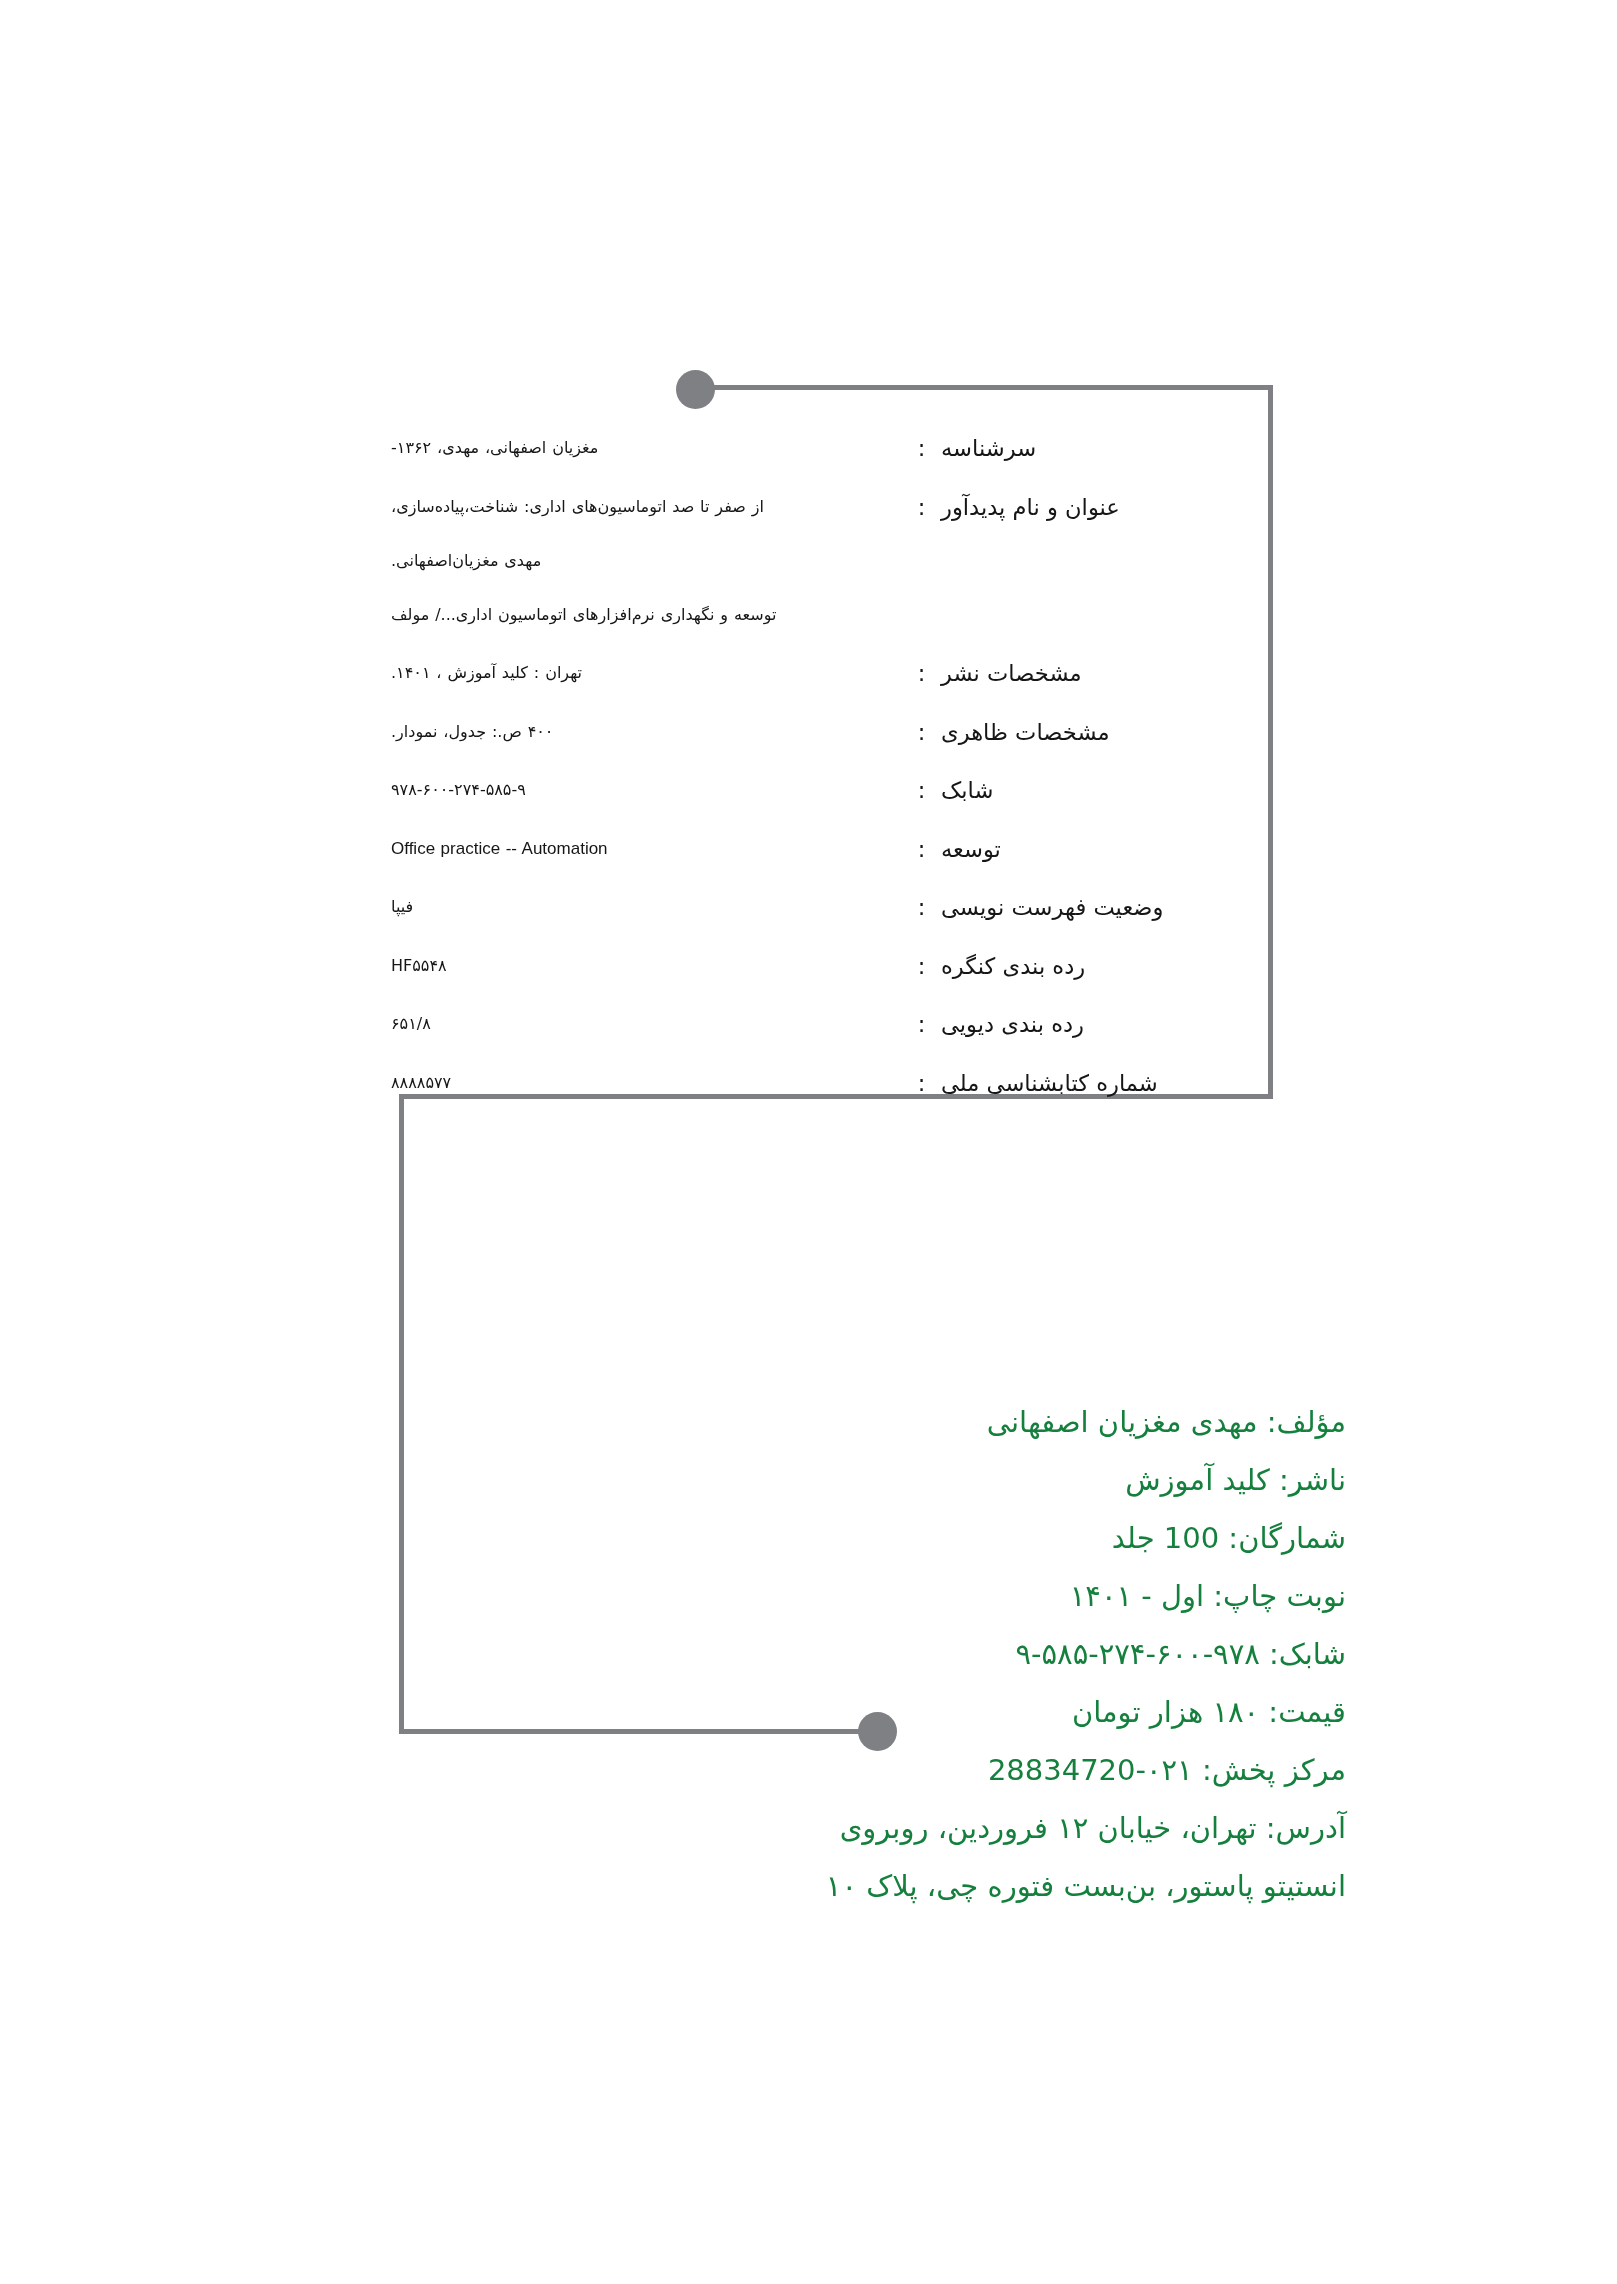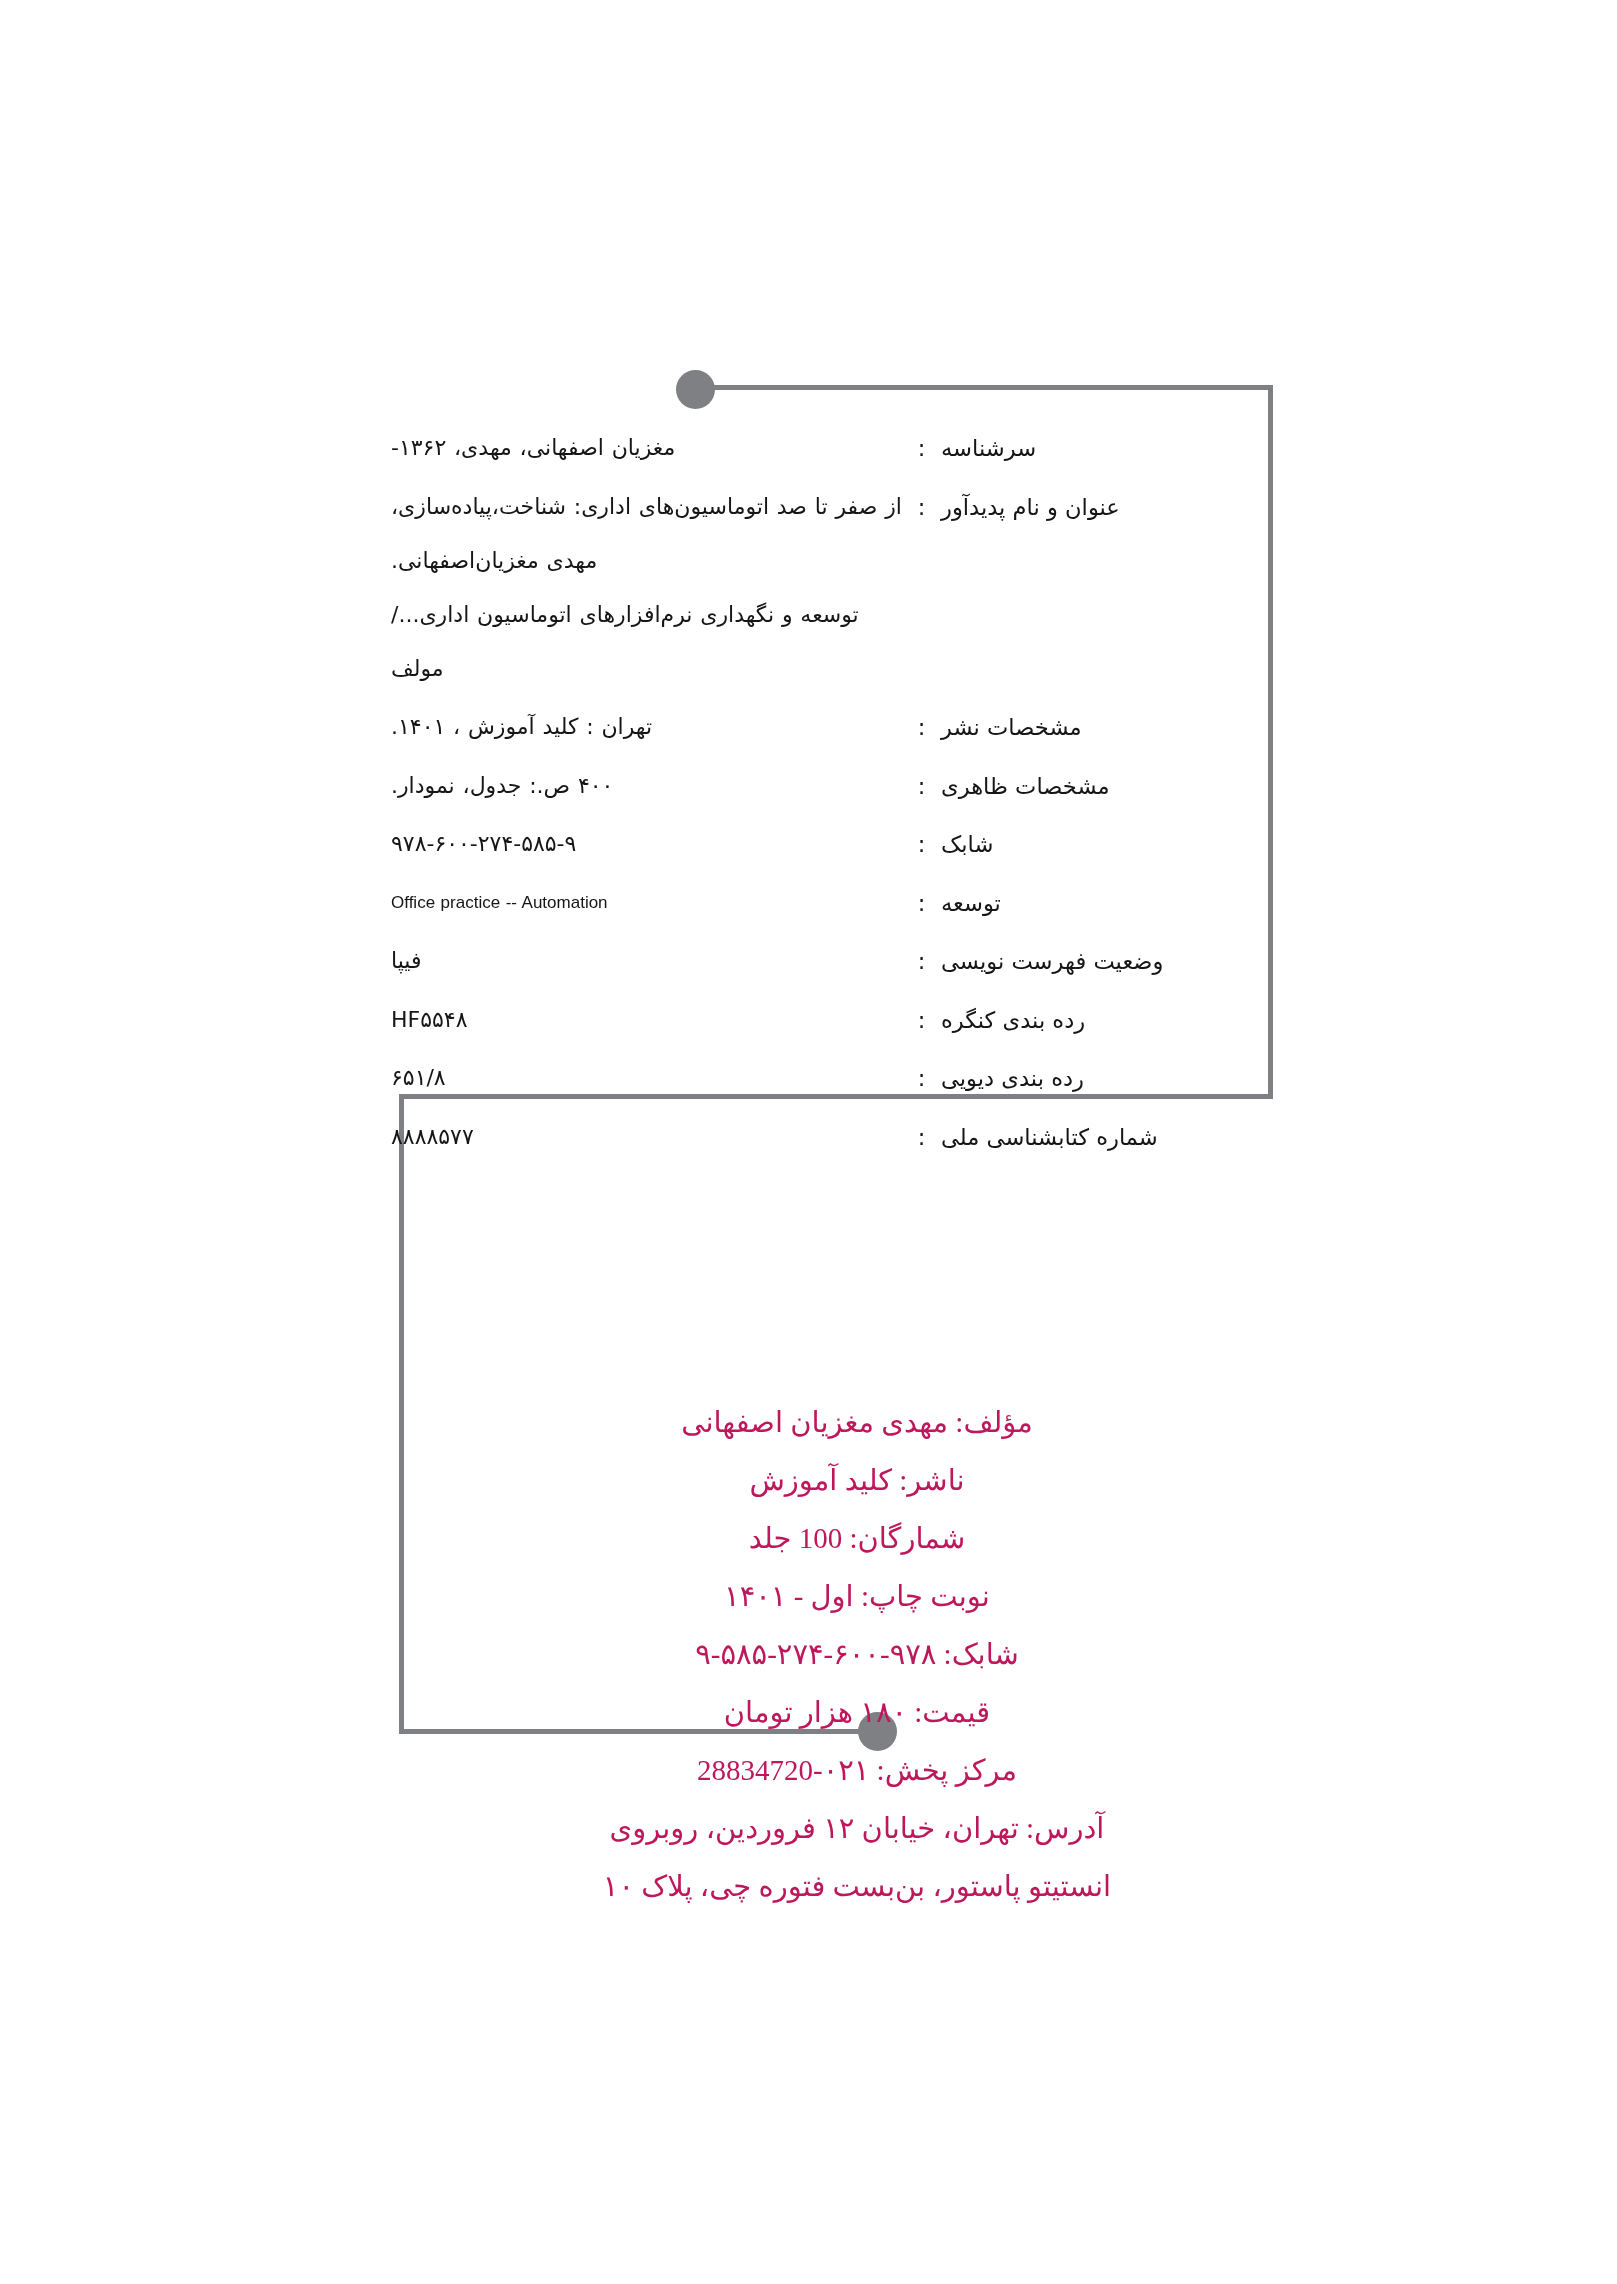--- a/index.html
+++ b/index.html
@@ -64,21 +64,21 @@
   .cip-colon {
     flex: 0 0 39px;
     text-align: center;
     font-size: 22.6px;
     line-height: 54px;
     color: #161616;
   }
   .cip-value {
     flex: 1 1 auto;
     text-align: left;
-    font-size: 22px;
+    font-size: 16px;
     line-height: 54px;
     color: #161616;
     word-spacing: 0.8px;
   }
   .cip-value.ltr {
     direction: ltr;
     text-align: left;
     font-family: "Liberation Sans", "DejaVu Sans", sans-serif;
     font-size: 17px;
   }
@@ -88,24 +88,23 @@
   #imprint-block {
     position: absolute;
     right: 271px;
     top: 1393px;
     width: 978px;
     text-align: left;
   }
   .imprint-line {
     font-size: 29px;
     line-height: 58px;
-    color: #be185d;
+    color: #15803d;
     white-space: nowrap;
-    text-align: center;
-    font-family: Liberation Serif, serif;
+    text-align: right;
   }
 </style>
 </head>
 <body>
 
 <div id="page">
 
   <div class="dot" id="cip-bracket-dot"></div>
   <div class="rule" id="cip-bracket-top"></div>
   <div class="rule" id="cip-bracket-right"></div>

